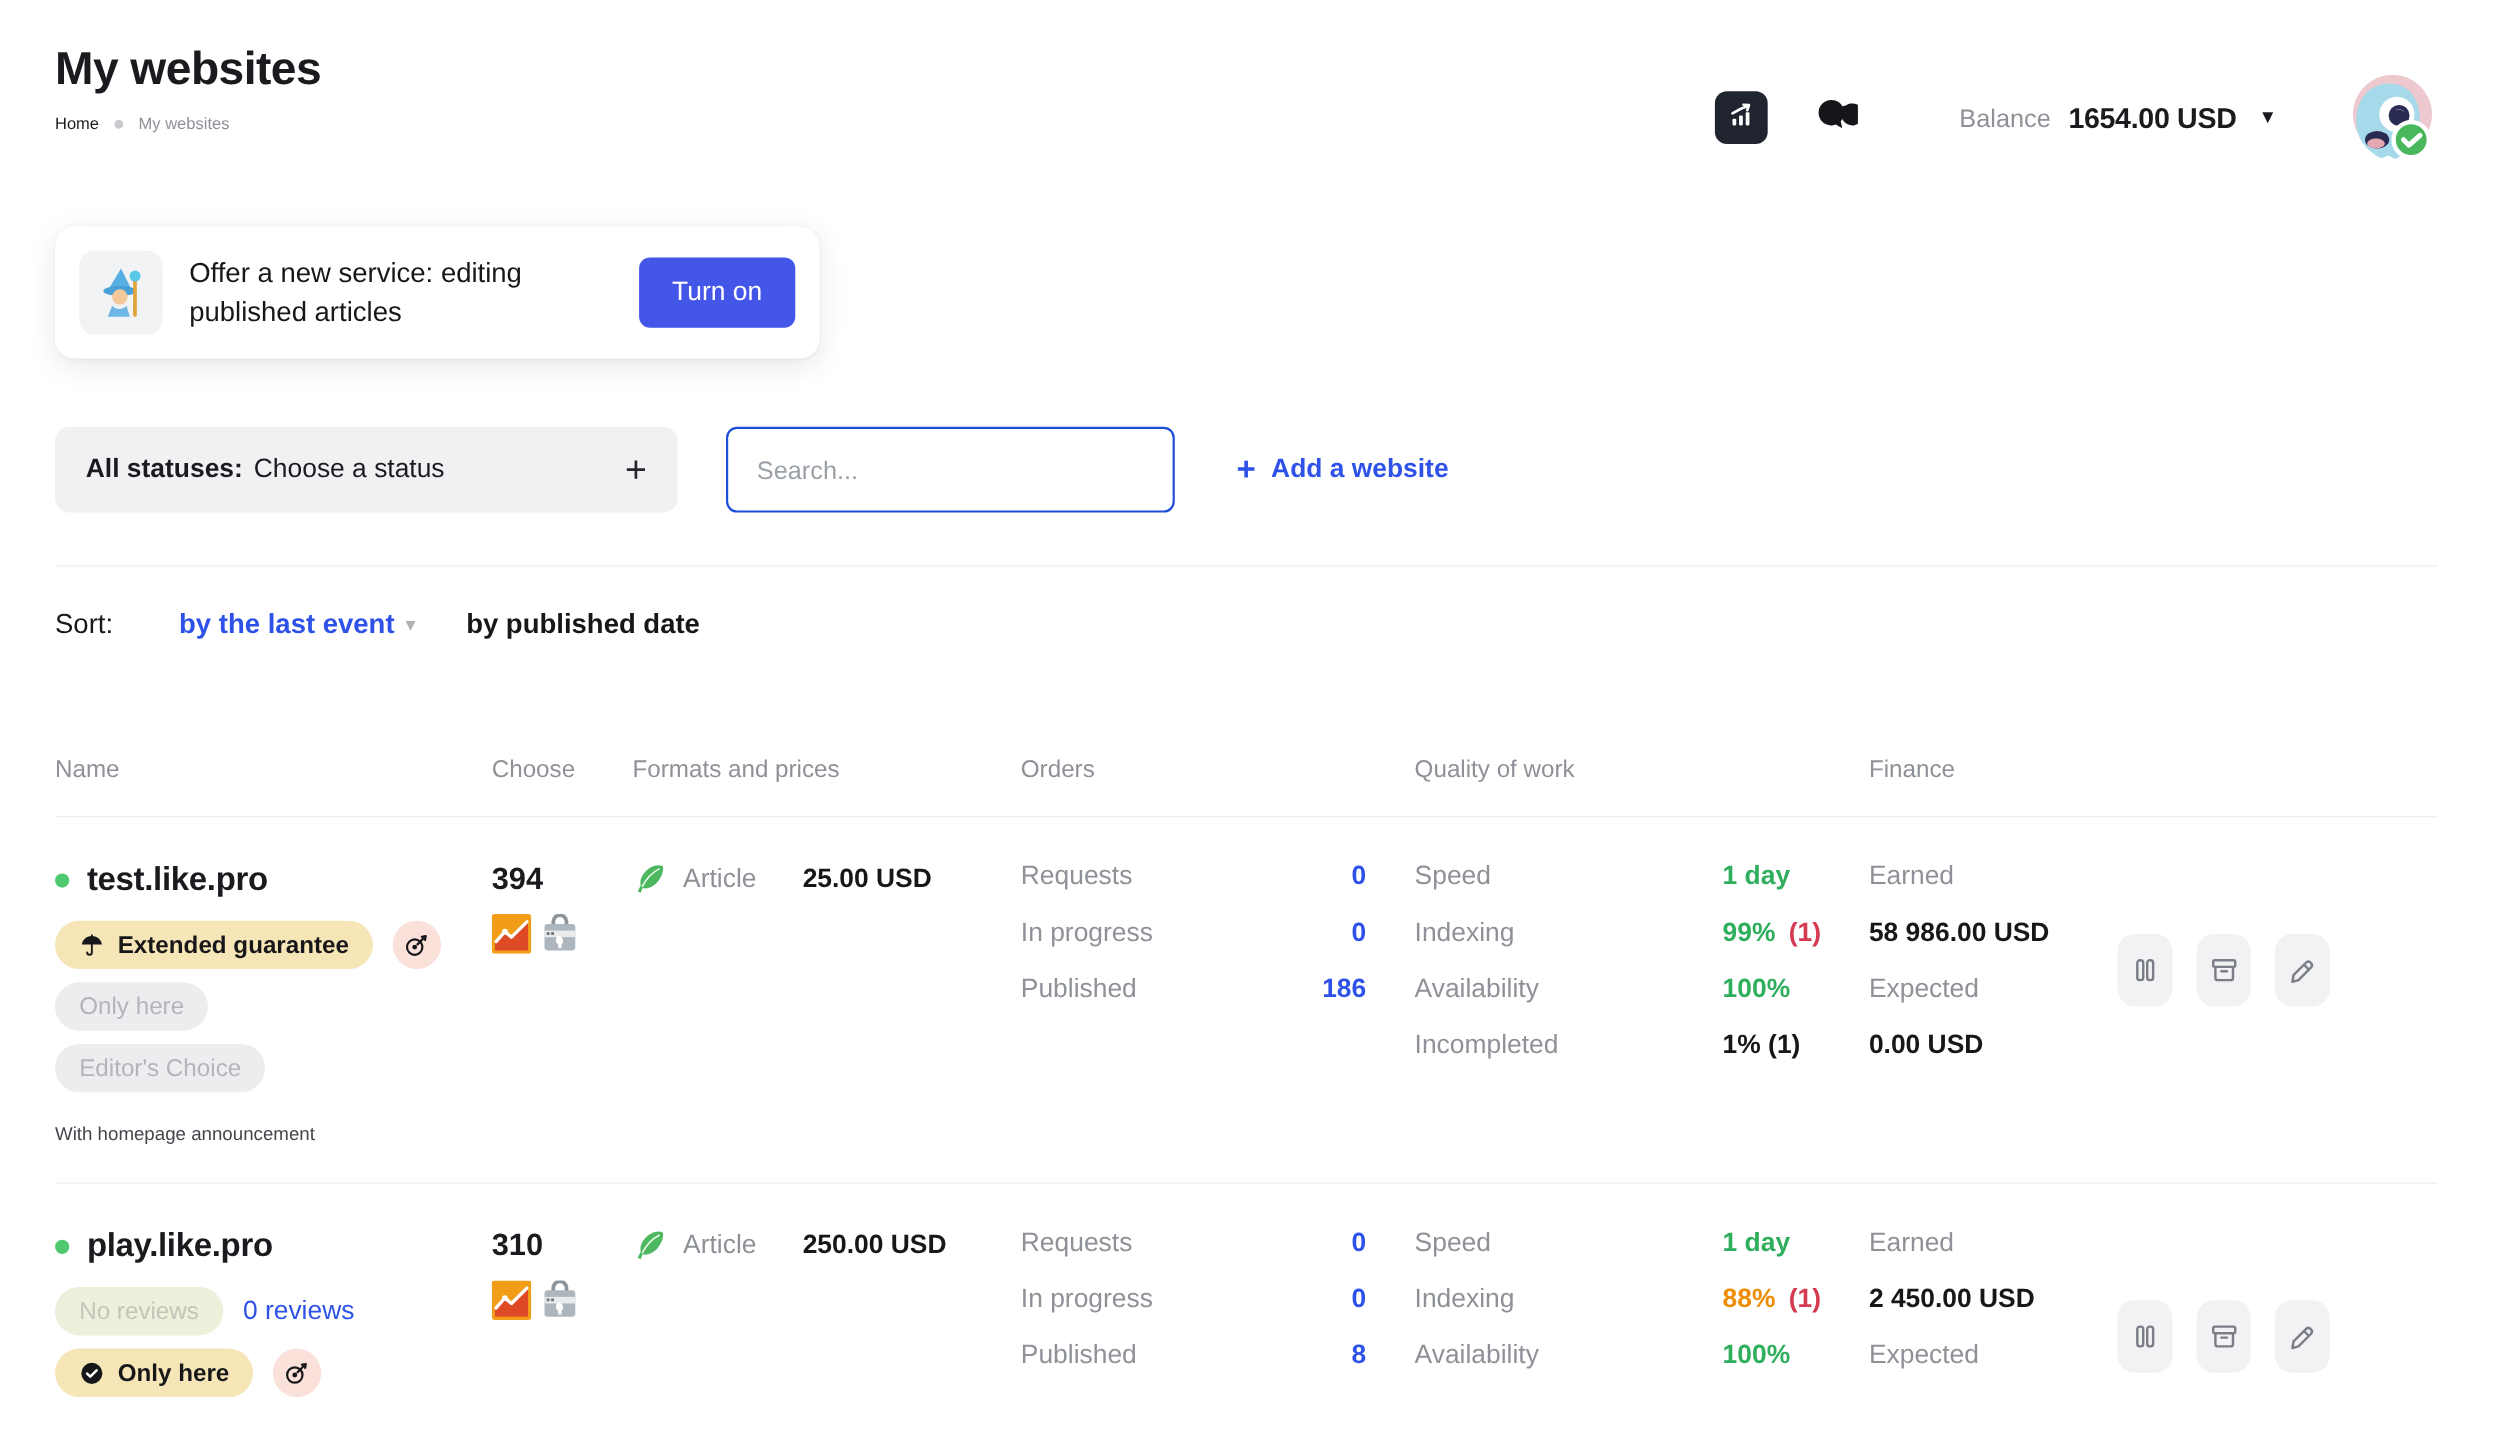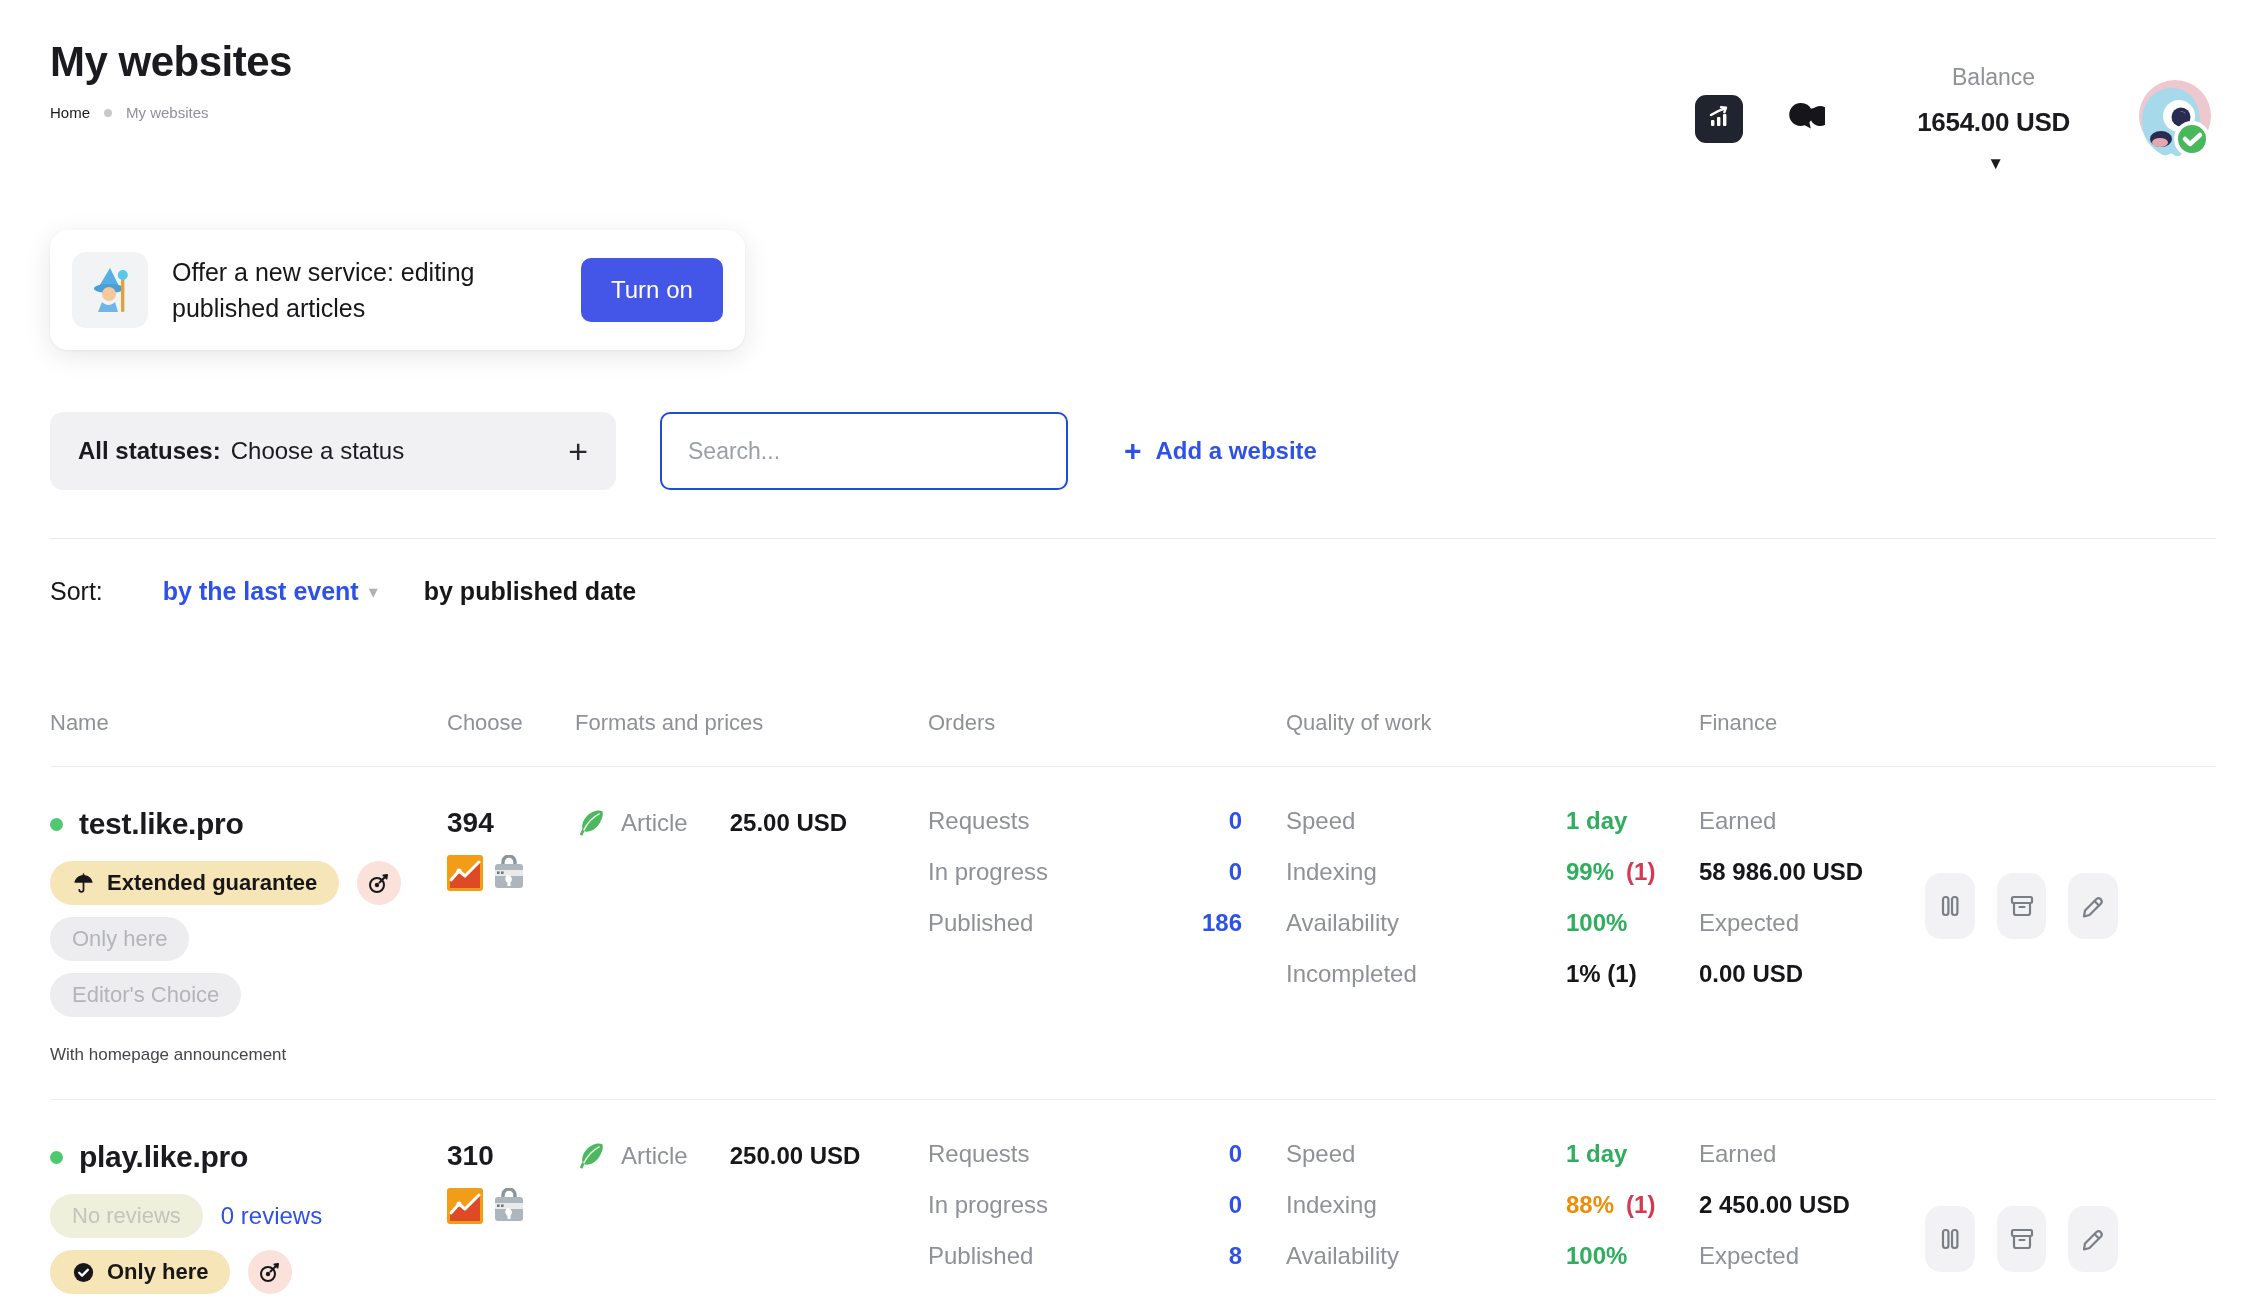--- a/index.html
+++ b/index.html
@@ -12,21 +12,21 @@
   .page-title { font-size:42px; font-weight:800; letter-spacing:-0.5px; }
   .breadcrumb { margin-top:18px; font-size:15px; display:flex; align-items:center; gap:14px; }
   .breadcrumb .crumb-home { color:#1b1b1f; }
   .breadcrumb .crumb-dot { width:8px; height:8px; border-radius:50%; background:#c9c9cd; display:inline-block; }
   .breadcrumb .crumb-current { color:#8e9197; }
 
   .topbar-right { display:flex; align-items:center; gap:36px; margin-top:26px; }
   .icon-btn-dark { width:48px; height:48px; background:#20242e; border-radius:11px;
      display:flex; align-items:center; justify-content:center; cursor:pointer; }
   .icon-btn-plain { width:48px; height:48px; display:flex; align-items:center; justify-content:center; cursor:pointer; }
-  .balance { display:flex; align-items:center; gap:16px; margin-left:54px; cursor:pointer;flex-direction:column; }
+  .balance { display:flex; align-items:center; gap:16px; margin-left:54px; cursor:pointer; }
   .balance-label { color:#8e9197; font-size:23px; }
   .balance-value { font-size:26px; font-weight:700; letter-spacing:-0.3px; }
   .caret-down { font-size:17px; color:#1b1b1f; margin-left:4px; }
   .avatar-wrap { width:86px; height:86px; position:relative; margin-left:24px; cursor:pointer; }
 
   
   .banner { margin-top:56px; display:inline-flex; align-items:center; gap:24px;
     background:#fff; border-radius:18px; padding:22px 22px 22px 22px;
     box-shadow:0 6px 26px rgba(30,30,40,.10), 0 1px 3px rgba(30,30,40,.05); }
   .banner-emoji { width:76px; height:76px; background:#f2f3f5; border-radius:14px;

